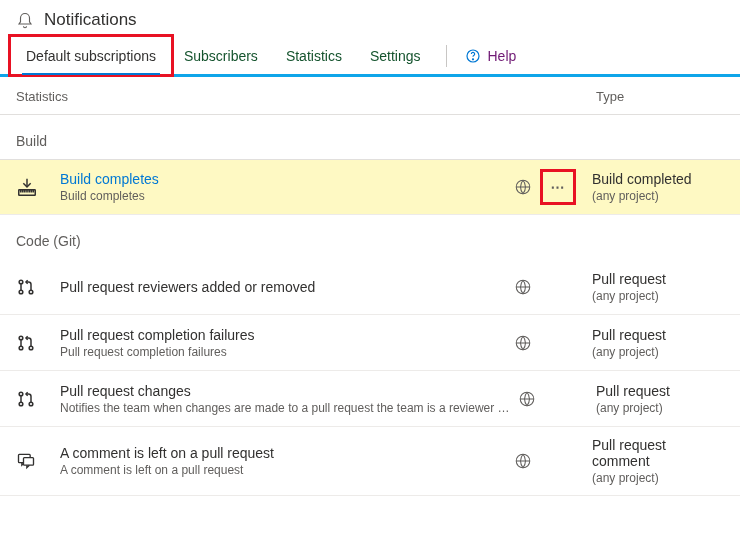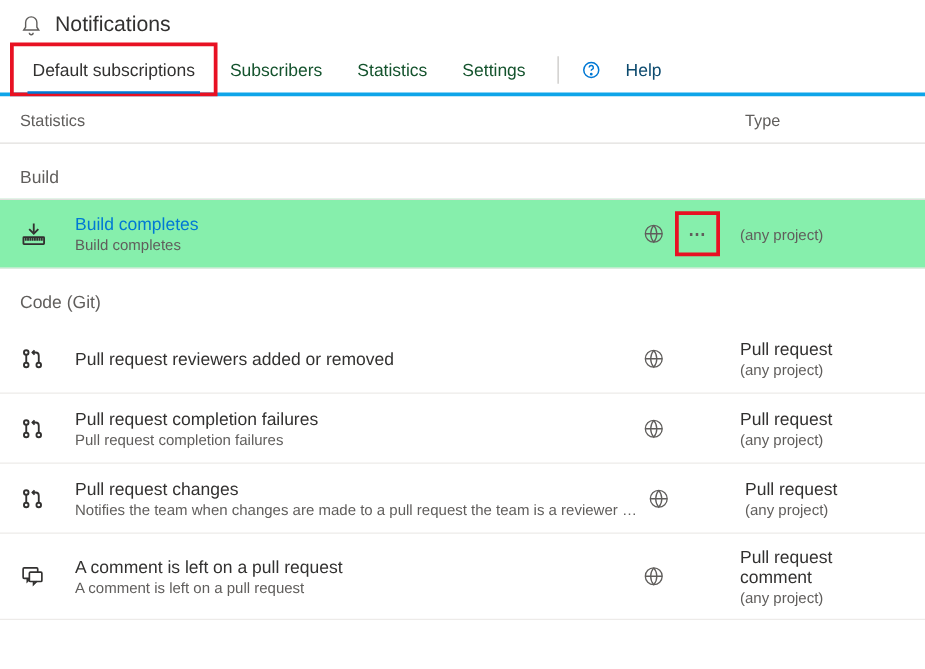--- a/index.html
+++ b/index.html
@@ -54,22 +54,22 @@
   }
   .vdiv {
     width: 1px;
     height: 22px;
     background: #c8c6c4;
     margin: 0 12px;
   }
   .help {
     display: flex;
     align-items: center;
-    gap: 19px;
-    color: #0c4a6e;
+    gap: 6px;
+    color: #701a75;
     cursor: pointer;
     padding: 10px 6px;
   }
   .col-headers {
     display: flex;
     padding: 12px 16px 10px 16px;
     border-bottom: 1px solid #e1dfdd;
     font-size: 13px;
     color: #605e5c;
   }
@@ -81,21 +81,21 @@
     color: #605e5c;
   }
   .row {
     display: flex;
     align-items: center;
     padding: 10px 16px;
     border-bottom: 1px solid #edebe9;
     min-height: 56px;
   }
   .row.highlighted {
-    background: #86efac;
+    background: #fef9c3;
     border-top: 1px solid #e1dfdd;
   }
   .row-icon {
     flex: 0 0 32px;
     display: flex;
     align-items: center;
     justify-content: flex-start;
   }
   .row-main {
     flex: 0 0 458px;
@@ -210,20 +210,21 @@
       <circle cx="12" cy="12" r="9"></circle>
         <path d="M3 12h18"></path>
         <path d="M12 3a14 14 0 0 1 0 18a14 14 0 0 1 0-18"></path>
     </svg>
   </div>
   <div class="row-more">
     <div class="more-btn">⋯</div>
     <div class="more-highlight"></div>
   </div>
   <div class="row-type">
+    <div class="row-type-title">Build completed</div>
     <div class="row-type-sub">(any project)</div>
   </div>
 </div>
 
 <div class="section-title">Code (Git)</div>
 
 <div class="row">
   <div class="row-icon">
     <svg width="20" height="20" viewBox="0 0 24 24" fill="none" stroke="#323130" stroke-width="1.8">
       <circle cx="6" cy="6" r="2.2"></circle>

